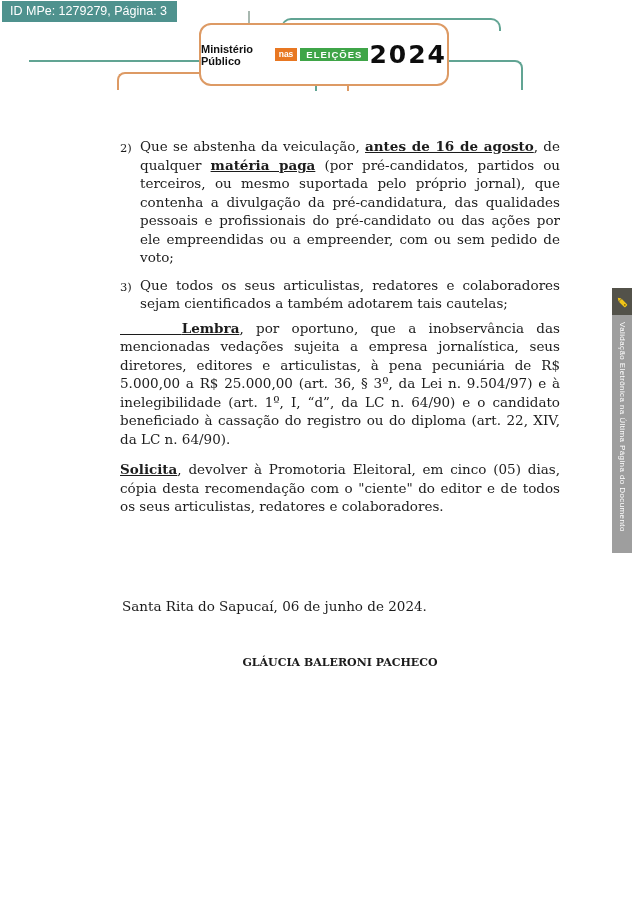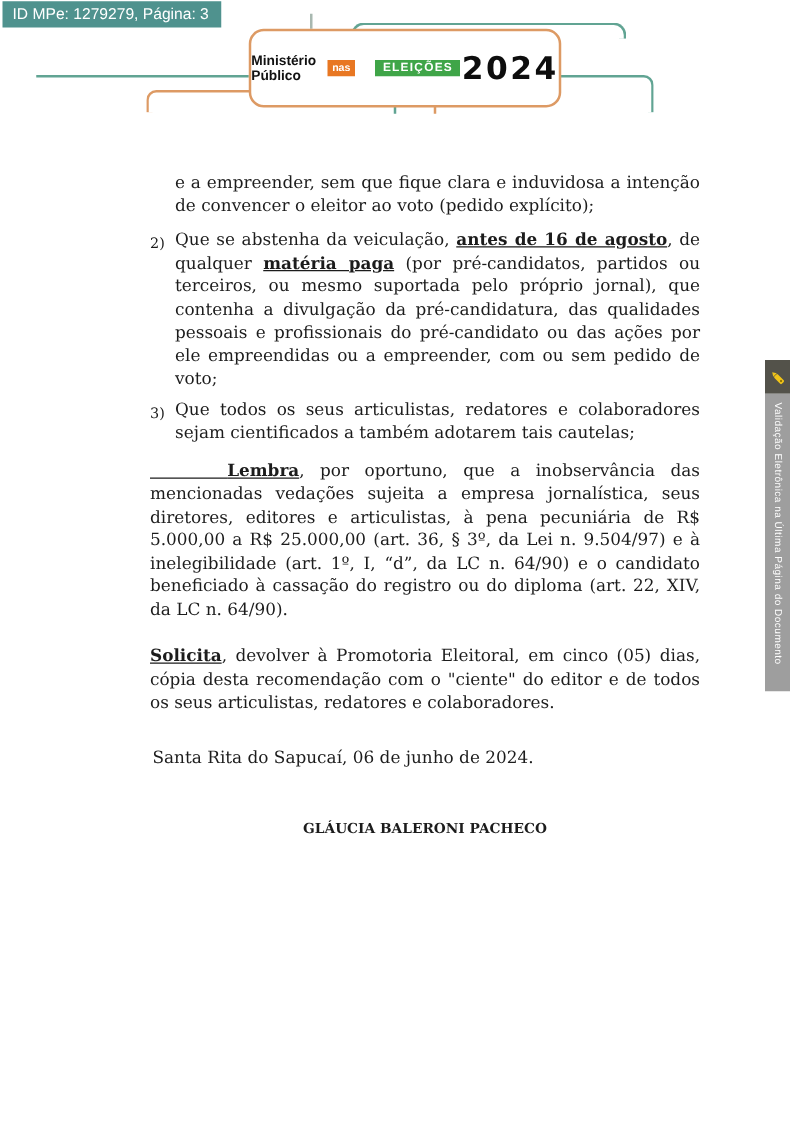--- a/index.html
+++ b/index.html
@@ -25,21 +25,21 @@
   .tick-above{left:248px;top:11px;width:2px;height:12px;background:#a8b8b0;}
   .tick-below-1{left:315px;top:84px;width:2px;height:7px;background:#61a493;}
   .tick-below-2{left:347px;top:84px;width:2px;height:7px;background:#dd9a64;}
 
   
   .logo-box{position:absolute;left:199px;top:23px;width:246px;height:59px;
             background:#ffffff;border:2px solid #dd9a64;border-radius:12px;
             display:flex;flex-direction:row;align-items:center;justify-content:center;
             gap:1px;z-index:2;}
   .logo-title{font-family:"Liberation Sans",sans-serif;font-weight:bold;font-size:11px;color:#111;}
-  .logo-row{display:flex;gap:16px;align-items:center;}
+  .logo-row{display:flex;gap:3px;align-items:center;}
   .tag{font-family:"Liberation Sans",sans-serif;font-weight:bold;color:#fff;line-height:1;}
   .tag-nas{background:#e87722;font-size:8.5px;padding:2.5px 4px;}
   .tag-elei{background:#3fa548;font-size:9.5px;padding:2px 6px;letter-spacing:1px;}
   .logo-year{font-family:"DejaVu Sans",sans-serif;font-weight:800;font-size:25px;
              letter-spacing:2px;line-height:1;color:#0d0d0d;margin-top:-1px;}
 
   
   .doc-body{position:absolute;left:120px;top:137px;width:440px;
             font-size:13.5px;line-height:18.5px;}
   .para{text-align:justify;}
@@ -95,23 +95,20 @@
   <div class="logo-box">
     <div class="logo-title">Ministério Público</div>
     <div class="logo-row">
       <span class="tag tag-nas">nas</span>
       <span class="tag tag-elei">ELEIÇÕES</span>
     </div>
     <div class="logo-year">2024</div>
   </div>
 
   <div class="doc-body">
-      <div class="para cont">
-        <span class="ptext"><span>e a empreender, sem que fique clara e induvidosa a intenção de convencer o eleitor ao voto (pedido explícito);</span></span>
-      </div>
       <div class="para list">
         <span class="marker">2)</span>
         <span class="ptext"><span>Que se abstenha da veiculação, </span><span style="font-weight: bold; text-decoration: underline;">antes de 16 de agosto</span><span>, de qualquer </span><span style="font-weight: bold; text-decoration: underline;">matéria paga</span><span> (por pré-candidatos, partidos ou terceiros, ou mesmo suportada pelo próprio jornal), que contenha a divulgação da pré-candidatura, das qualidades pessoais e profissionais do pré-candidato ou das ações por ele empreendidas ou a empreender, com ou sem pedido de voto;</span></span>
       </div>
       <div class="para list">
         <span class="marker">3)</span>
         <span class="ptext"><span>Que todos os seus articulistas, redatores e colaboradores sejam cientificados a também adotarem tais cautelas;</span></span>
       </div>
       <div class="para">
         <span class="ptext"><span style="text-decoration: underline;">&nbsp;&nbsp;&nbsp;&nbsp;&nbsp;</span><span style="font-weight: bold; text-decoration: underline;">Lembra</span><span>, por oportuno, que a inobservância das mencionadas vedações sujeita a empresa jornalística, seus diretores, editores e articulistas, à pena pecuniária de R$ 5.000,00 a R$ 25.000,00 (art. 36, § 3º, da Lei n. 9.504/97) e à inelegibilidade (art. 1º, I, “d”, da LC n. 64/90) e o candidato beneficiado à cassação do registro ou do diploma (art. 22, XIV, da LC n. 64/90).</span></span>

